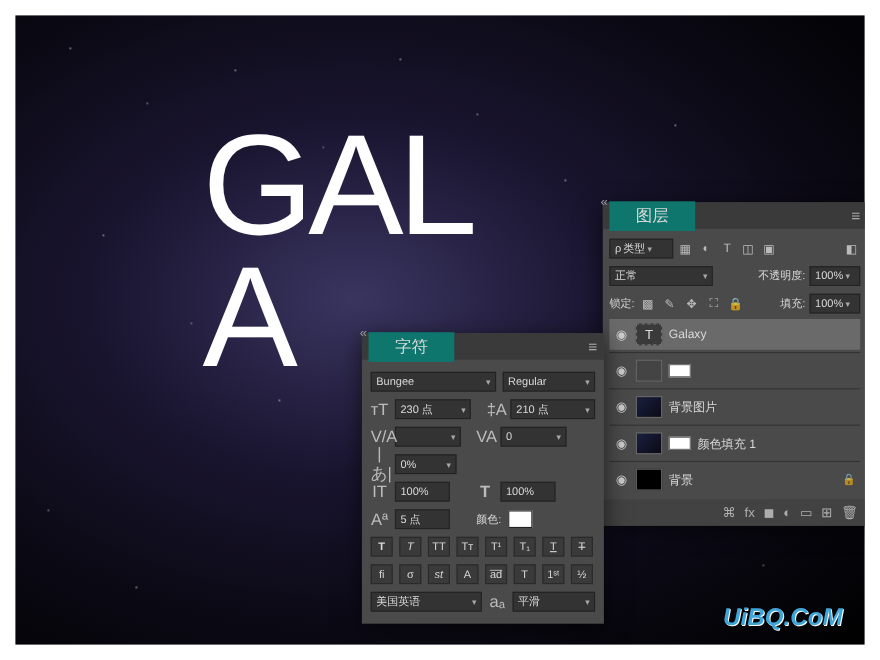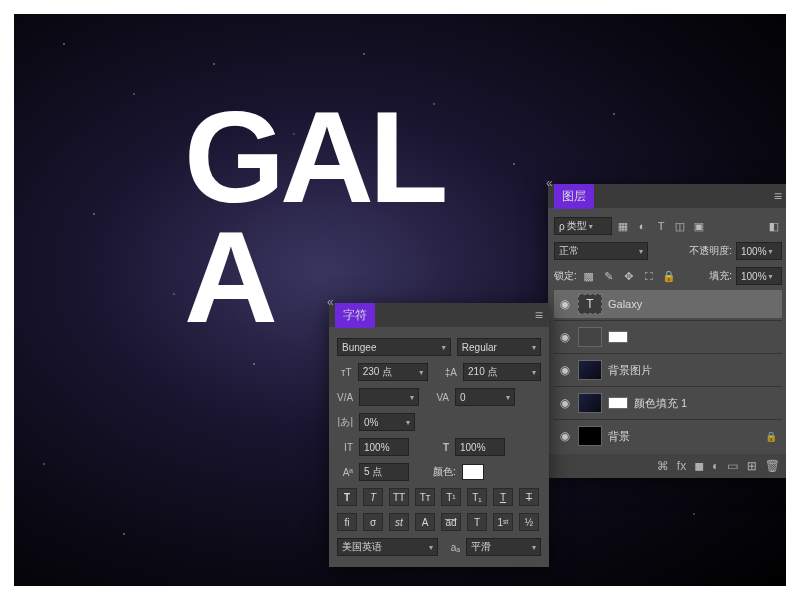--- a/index.html
+++ b/index.html
@@ -1,23 +1,23 @@
 <!DOCTYPE html>
 <html><head>
 <meta charset="utf-8">
 <style>
 *{box-sizing:border-box;margin:0;padding:0;font-family:"Microsoft YaHei",Arial,sans-serif}
 body{width:800px;height:600px;overflow:hidden;background:#fff;position:relative}
 .frame{position:absolute;left:14px;top:14px;right:14px;bottom:14px;background:radial-gradient(ellipse at 40% 45%,#3a3560 0%,#1a1530 35%,#0a0812 70%,#000 100%);overflow:hidden}
 .stars{position:absolute;inset:0;background-image:radial-gradient(1px 1px at 50px 30px,#fff,transparent),radial-gradient(1px 1px at 120px 80px,#ccc,transparent),radial-gradient(1px 1px at 200px 50px,#fff,transparent),radial-gradient(1px 1px at 280px 120px,#aaa,transparent),radial-gradient(1px 1px at 350px 40px,#fff,transparent),radial-gradient(1px 1px at 420px 90px,#ddd,transparent),radial-gradient(1px 1px at 500px 150px,#fff,transparent),radial-gradient(1px 1px at 80px 200px,#fff,transparent),radial-gradient(1px 1px at 160px 280px,#bbb,transparent),radial-gradient(1px 1px at 240px 350px,#fff,transparent),radial-gradient(1px 1px at 320px 420px,#ccc,transparent),radial-gradient(1px 1px at 400px 480px,#fff,transparent),radial-gradient(1px 1px at 480px 380px,#aaa,transparent),radial-gradient(1px 1px at 560px 300px,#fff,transparent),radial-gradient(1px 1px at 640px 220px,#ddd,transparent),radial-gradient(1px 1px at 700px 400px,#fff,transparent),radial-gradient(1px 1px at 30px 450px,#ccc,transparent),radial-gradient(1px 1px at 110px 520px,#fff,transparent),radial-gradient(1px 1px at 600px 100px,#fff,transparent),radial-gradient(1px 1px at 680px 500px,#bbb,transparent);background-repeat:repeat;background-size:750px 570px}
-.bigtext{position:absolute;left:170px;top:84px;color:#fff;font-weight:700;font-size:130px;line-height:.92;letter-spacing:-5px;font-family:"Arial Black",Impact,sans-serif}
+.bigtext{position:absolute;left:170px;top:95px;color:#fff;font-weight:400;font-size:130px;line-height:.92;letter-spacing:-5px;font-family:"Arial Black",Impact,sans-serif}
 .panel{position:absolute;background:#4a4a4a;color:#d8d8d8;font-size:11px;box-shadow:0 4px 20px rgba(0,0,0,.6)}
 .panel-head{display:flex;align-items:center;height:24px;background:#3a3a3a;padding:0 6px;gap:8px}
 .panel-head .tabs{display:flex;gap:2px}
-.panel-head .tab{padding:4px 8px;background:#6d28d9;font-size:12px}
+.panel-head .tab{padding:4px 24px;background:#0f766e;font-size:15px}
 .panel-head .spacer{flex:1}
 .panel-head .menu{font-size:14px;opacity:.7;cursor:pointer}
 .panel-head .close{position:absolute;left:-2px;top:-8px;color:#999;font-size:12px}
 .layers{left:534px;top:170px;width:240px}
 .layers-body{padding:4px 6px}
 .row{display:flex;align-items:center;gap:4px;margin:3px 0;height:22px}
 .sel{background:#333;border:1px solid #222;height:18px;display:flex;align-items:center;padding:0 4px;gap:2px;font-size:10px}
 .sel .dn{font-size:8px;opacity:.7}
 .ic{width:16px;height:16px;opacity:.8;display:flex;align-items:center;justify-content:center;font-size:11px}
 .layers-filter{display:flex;gap:3px;align-items:center}
@@ -30,21 +30,21 @@
 .thumb.type{background:#3a3a3a;display:flex;align-items:center;justify-content:center;font-size:12px;color:#ddd;border:1px dashed #777}
 .layer-item .name{flex:1;font-size:11px}
 .lock{font-size:10px;opacity:.7}
 .divider{height:1px;background:#333;margin:2px 0}
 .layers-footer{display:flex;gap:8px;padding:5px 8px;background:#3f3f3f;justify-content:flex-end;opacity:.7;font-size:12px}
 .char{left:315px;top:289px;width:220px}
 .char-body{padding:6px 8px}
 .char .row{gap:6px}
 .input{background:#333;border:1px solid #222;height:18px;display:flex;align-items:center;padding:0 4px;font-size:10px;min-width:0}
 .input .dn{font-size:8px;opacity:.7;margin-left:auto}
-.lbl-ic{width:16px;font-size:10px;opacity:.8;text-align:right}
+.lbl-ic{width:16px;font-size:15px;opacity:.8;text-align:center}
 .btn-row{display:flex;gap:1px;flex-wrap:wrap}
 .tbtn{width:20px;height:18px;background:#3a3a3a;display:flex;align-items:center;justify-content:center;font-size:10px;border:1px solid #2a2a2a}
 .swatch{width:22px;height:16px;background:#fff;border:1px solid #222}
 .watermark{position:absolute;right:20px;bottom:12px;color:#3fa5d8;font-weight:900;font-size:22px;font-style:italic;text-shadow:1px 1px 0 #fff}
 .mini-thumb{width:12px;height:12px}
 </style>
 </head>
 <body>
 
 <div class="frame">
@@ -251,13 +251,14 @@
           </div>
         <span class="lbl-ic">aₐ</span>
         <div class="input" style="flex:1">
             <span>平滑</span>
             <span class="dn">▾</span>
           </div>
       </div>
     </div>
   </div>
 
+  <div class="watermark">UiBQ.CoM</div>
 </div>
 
 </body></html>

